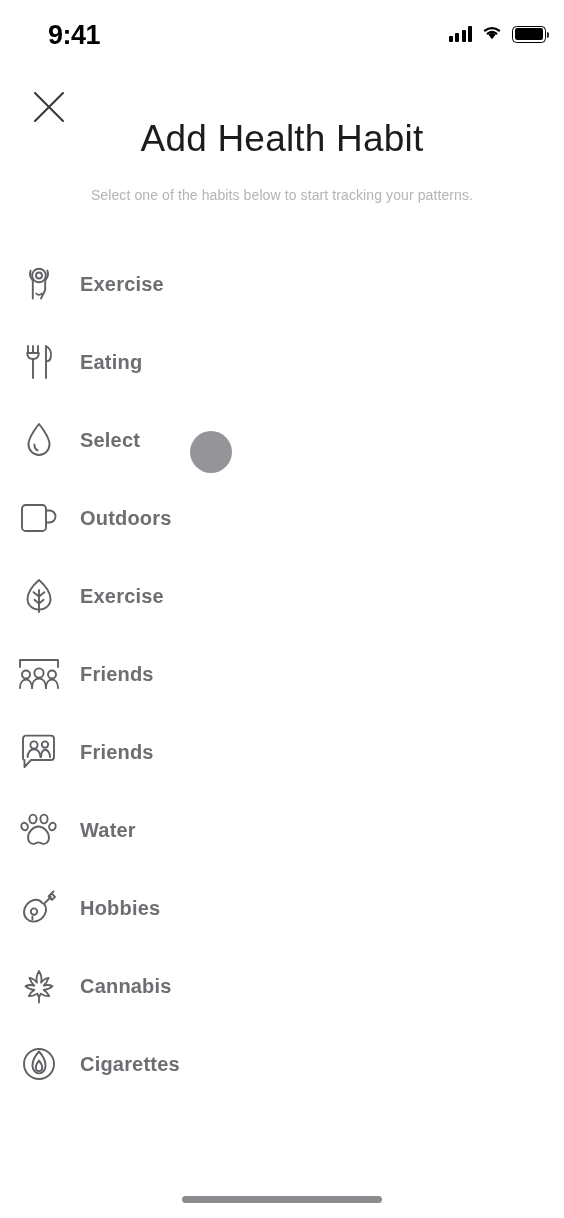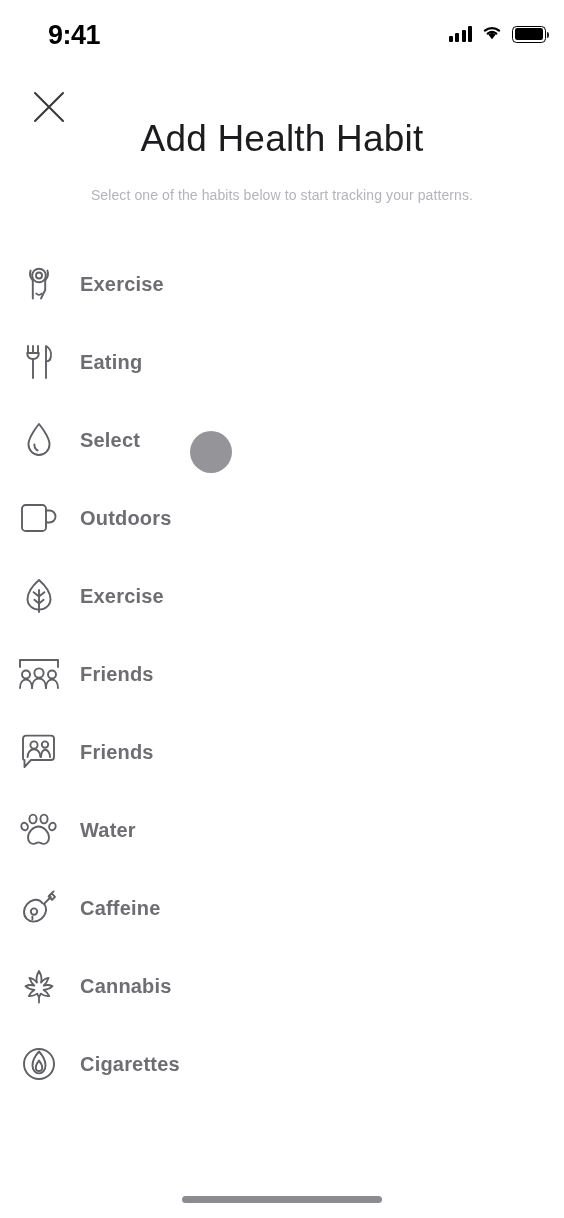--- a/index.html
+++ b/index.html
@@ -285,21 +285,21 @@
       <span class="habit-icon">
         <svg width="38" height="38" viewBox="0 0 38 38" fill="none" stroke="#5f5f64" stroke-width="1.9" stroke-linecap="round" stroke-linejoin="round">
           <path d="M22.5 14.2 C20.6 11.6 17.2 10.2 13.8 11 C8.4 12.2 4 17.2 4 23 C4 28.6 8.2 32.6 13.4 32.6 C19.4 32.6 24.6 28.2 25.8 22.8 C26.4 20 25.8 17 24 14.8"></path>
           <circle cx="14" cy="22.6" r="3.2"></circle>
           <path d="M12.4 27.6 L12.4 30.6"></path>
           <path d="M24 14.8 L30.8 8"></path>
           <path d="M29.4 6.6 L33.6 2.4"></path>
           <path d="M31.6 4.4 L35 7.8 L32 10.8 L28.6 7.4 Z"></path>
         </svg>
       </span>
-      <span class="habit-label">Caffeine</span>
+      <span class="habit-label">Hobbies</span>
     </div>
 
     <div class="habit-row">
       <span class="habit-icon">
         <svg width="36" height="38" viewBox="0 0 36 38" fill="none" stroke="#5f5f64" stroke-width="1.8" stroke-linecap="round" stroke-linejoin="round">
           <path d="M18 4 C15.6 8 15 12 16 15.6 C13.6 12.6 11 11 8.4 10.8 C9.4 14 11 16.6 13.4 18.6 C10 17.6 7 17.8 4.4 19.2 C7 21.6 10 22.8 13.4 23 C10.6 24.6 8.8 26.6 7.8 29 C11 29.2 13.8 28.4 16.2 26.6 C16.2 26.6 17 28.6 18 30 C19 28.6 19.8 26.6 19.8 26.6 C22.2 28.4 25 29.2 28.2 29 C27.2 26.6 25.4 24.6 22.6 23 C26 22.8 29 21.6 31.6 19.2 C29 17.8 26 17.6 22.6 18.6 C25 16.6 26.6 14 27.6 10.8 C25 11 22.4 12.6 20 15.6 C21 12 20.4 8 18 4 Z"></path>
           <path d="M18 30 L18 35.5"></path>
         </svg>
       </span>
       <span class="habit-label">Cannabis</span>

